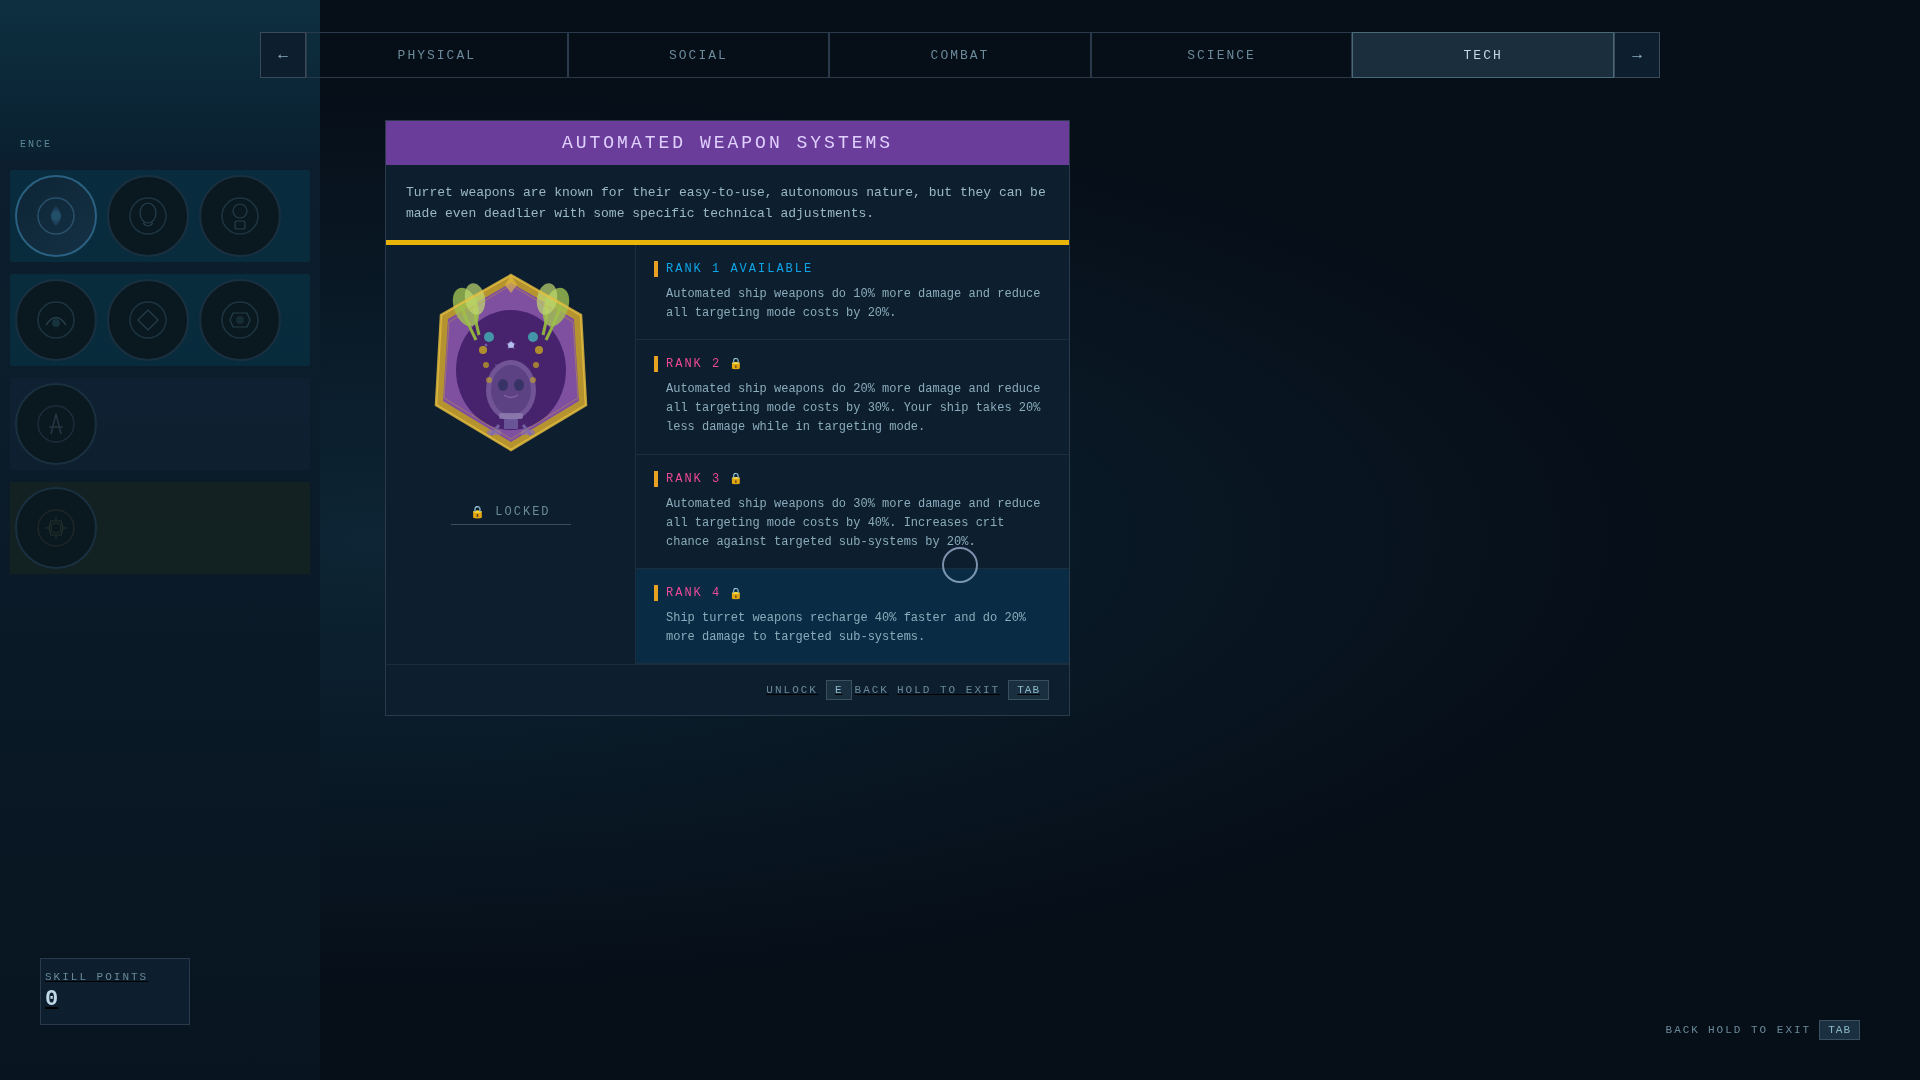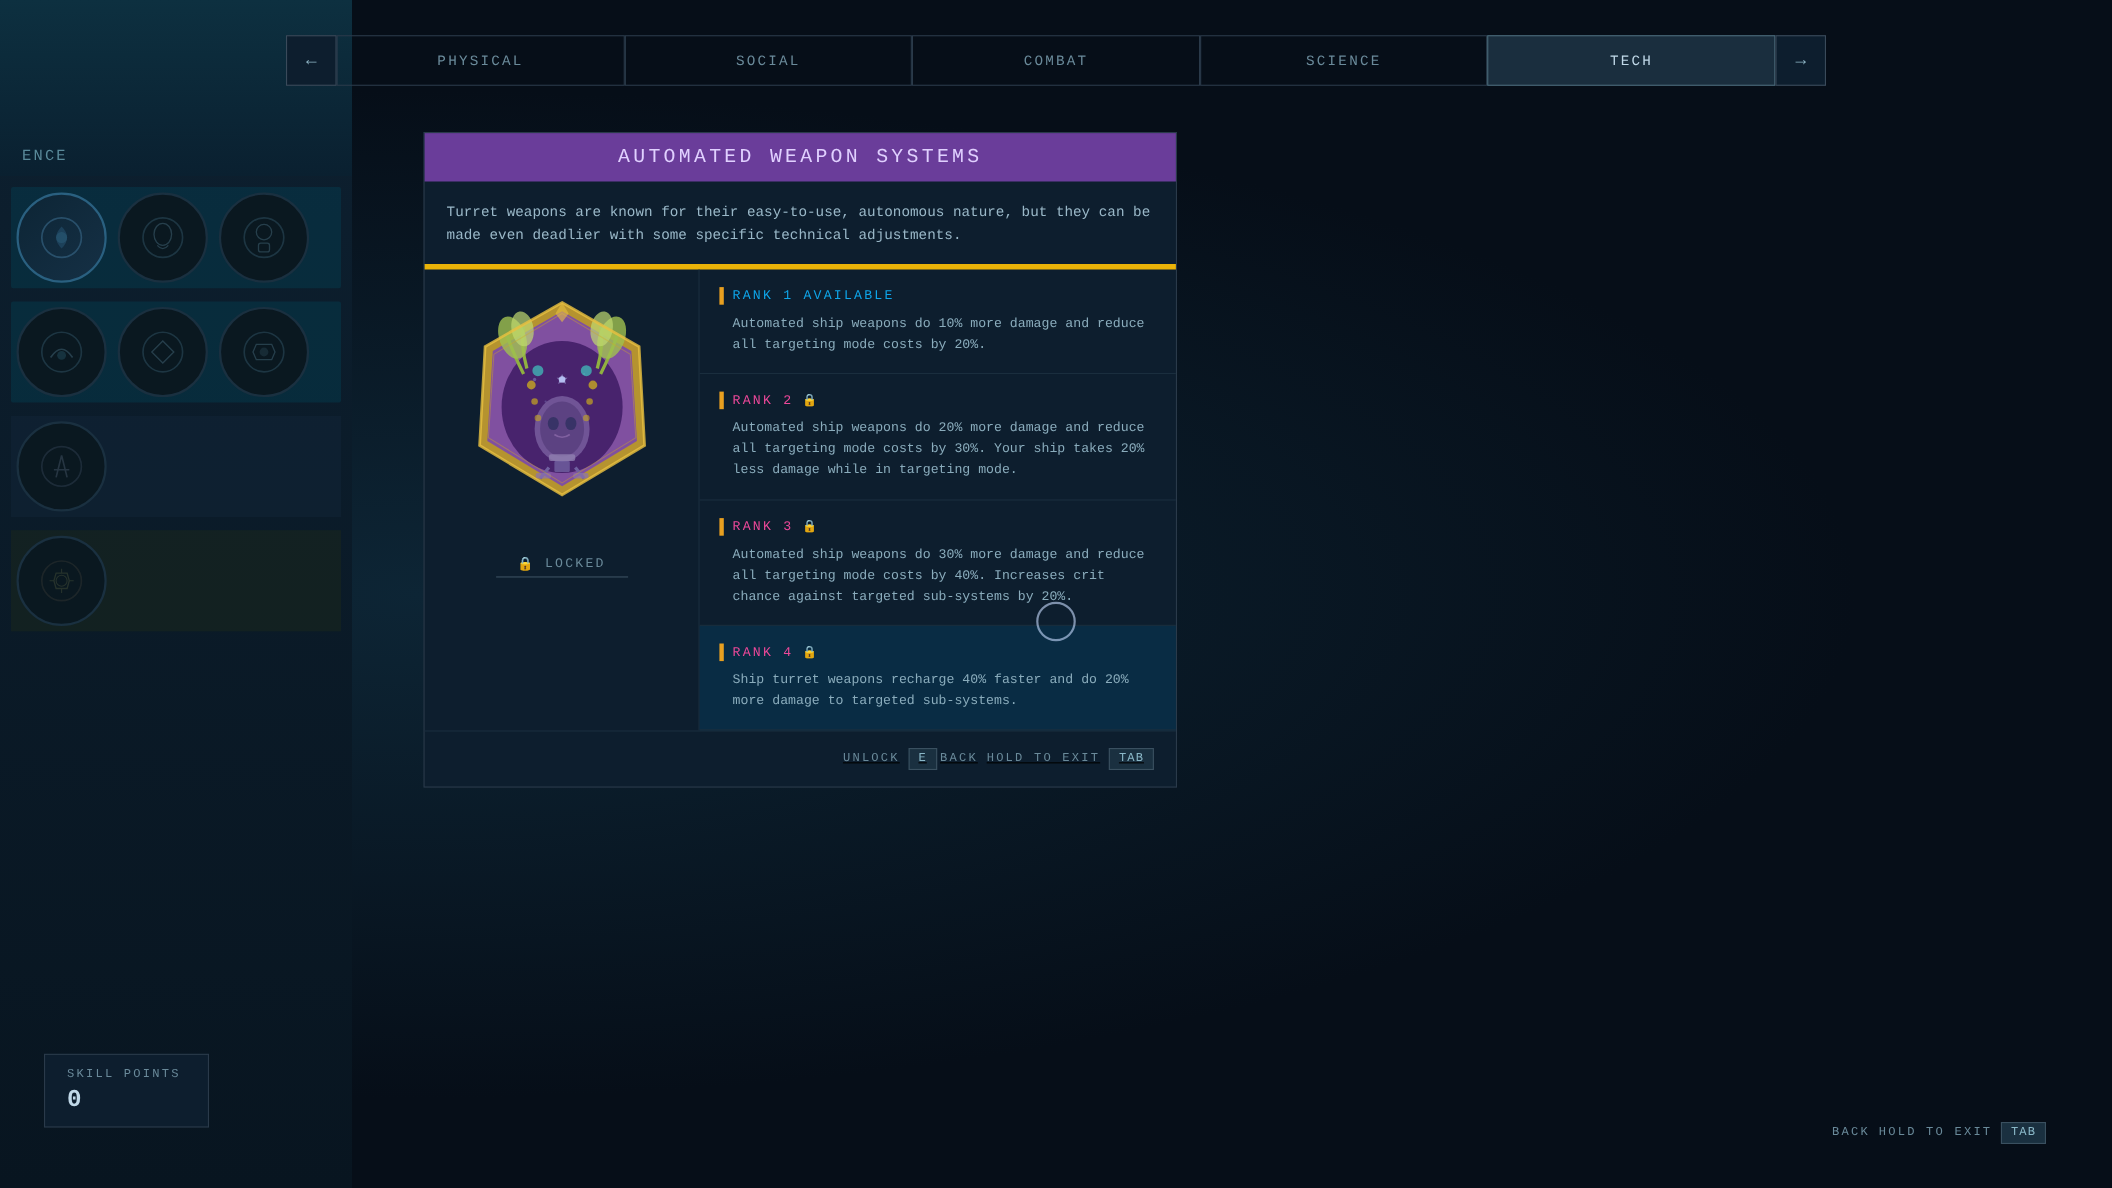--- a/index.html
+++ b/index.html
@@ -45,21 +45,20 @@
       align-items: center;
       justify-content: center;
       cursor: pointer;
       font-size: 16px;
       flex-shrink: 0;
     }
 
     .nav-tabs {
       display: flex;
       flex: 1;
-      justify-content: flex-end;
     }
 
     .nav-tab {
       flex: 1;
       height: 46px;
       border: 1px solid #2a3a4a;
       background: transparent;
       color: #6a8a9a;
       display: flex;
       align-items: center;
@@ -91,21 +90,21 @@
     .sidebar-header {
       height: 160px;
       background: linear-gradient(180deg, #0d3040 0%, #0a2030 100%);
       display: flex;
       align-items: flex-end;
       padding: 10px 20px;
     }
 
     .sidebar-header-text {
       color: #5a8a9a;
-      font-size: 14px;
+      font-size: 10px;
       letter-spacing: 2px;
       text-transform: uppercase;
     }
 
     .skill-grid {
       padding: 10px;
     }
 
     .skill-row {
       display: flex;
@@ -316,23 +315,24 @@
       font-family: 'Courier New', monospace;
     }
 
     
     .skill-points-box {
       position: absolute;
       left: 40px;
       bottom: 55px;
       background: #0d1e2e;
       border: 1px solid #2a3a4a;
-      padding: 12px 20px;
+      padding: 12px 4px;
       z-index: 10;
       min-width: 150px;
+      text-decoration: underline;
     }
 
     .skill-points-label {
       color: #6a8a9a;
       font-size: 11px;
       letter-spacing: 2px;
       text-transform: uppercase;
       margin-bottom: 4px;
     }
 

